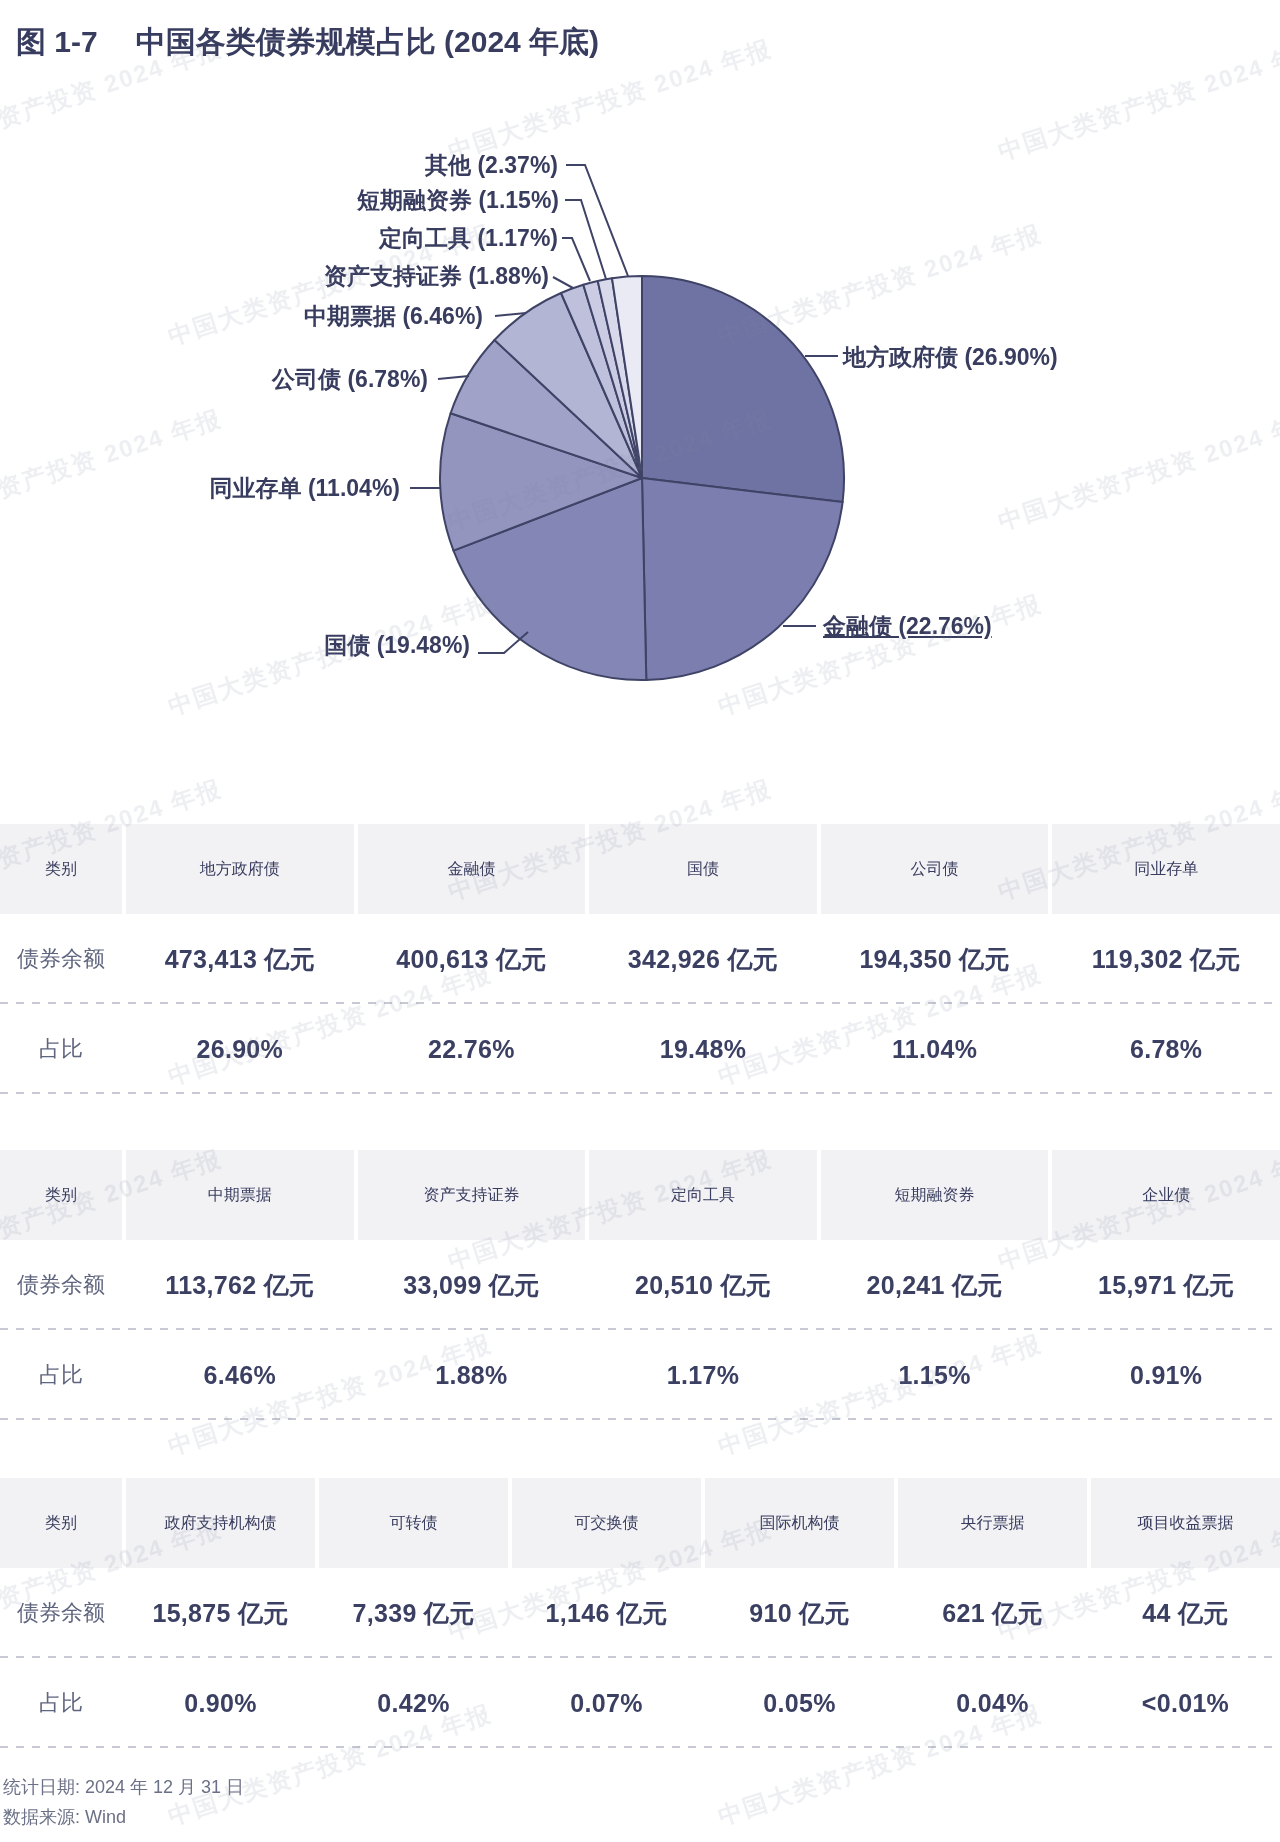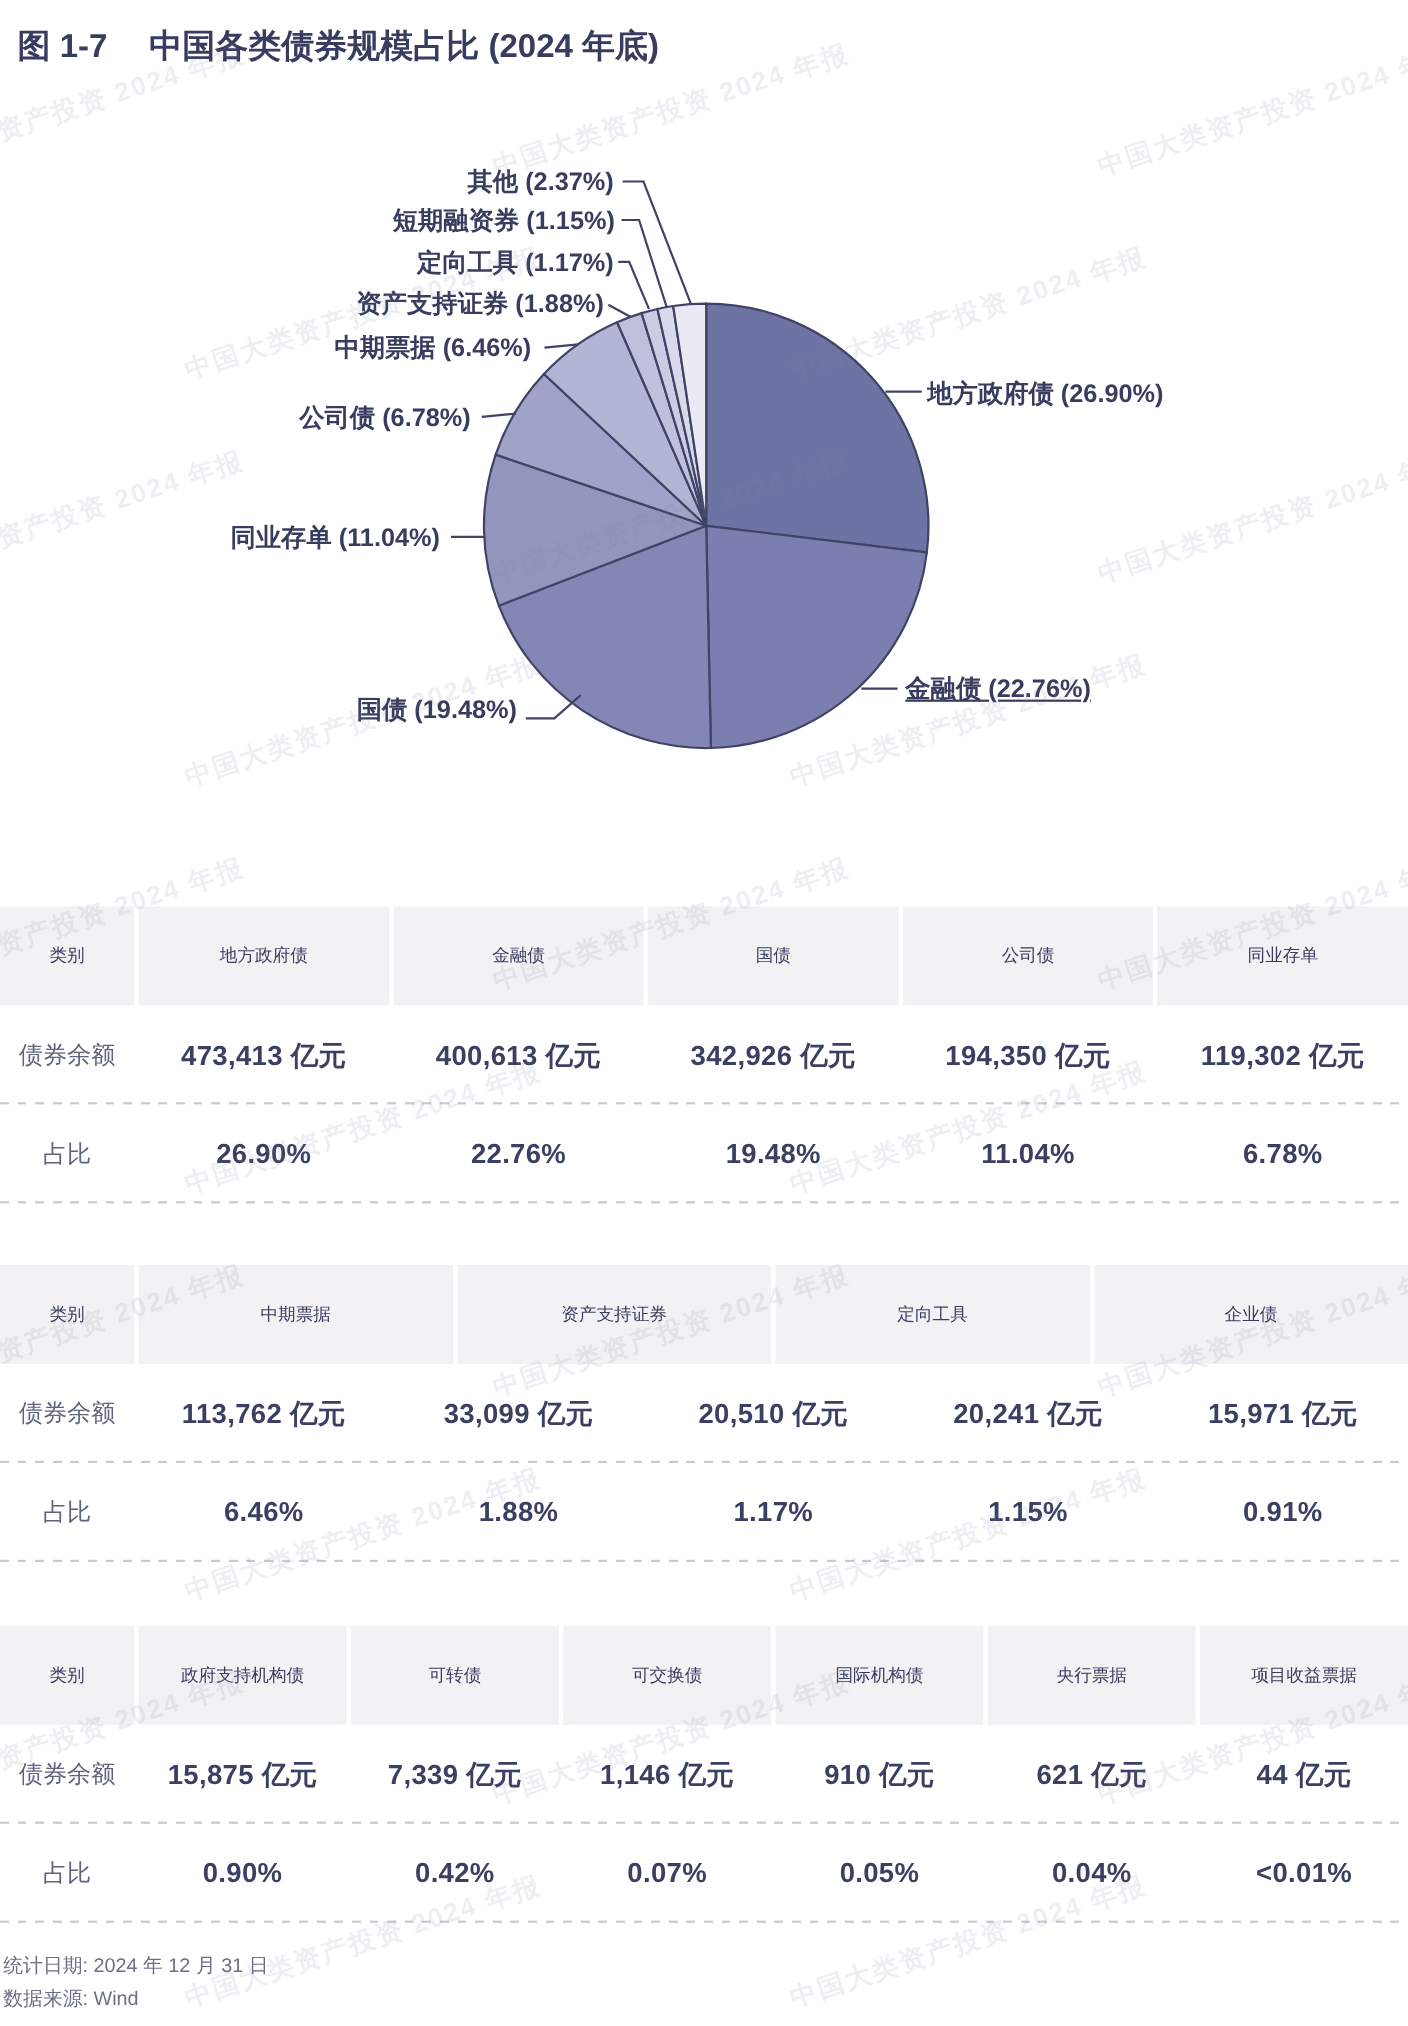--- a/index.html
+++ b/index.html
@@ -116,20 +116,21 @@
           <div class="cell data-col value">11.04%</div>
           <div class="cell data-col value">6.78%</div>
         </div>
       </div>
       <div class="table" style="top: 1150px;">
         <div class="trow thead">
           <div class="cell label-col">类别</div>
           <div class="cell data-col">中期票据</div>
           <div class="cell data-col">资产支持证券</div>
           <div class="cell data-col">定向工具</div>
+          <div class="cell data-col">短期融资券</div>
           <div class="cell data-col">企业债</div>
         </div>
         <div class="trow tdata">
           <div class="cell label-col row-label">债券余额</div>
           <div class="cell data-col value">113,762 亿元</div>
           <div class="cell data-col value">33,099 亿元</div>
           <div class="cell data-col value">20,510 亿元</div>
           <div class="cell data-col value">20,241 亿元</div>
           <div class="cell data-col value">15,971 亿元</div>
         </div>

